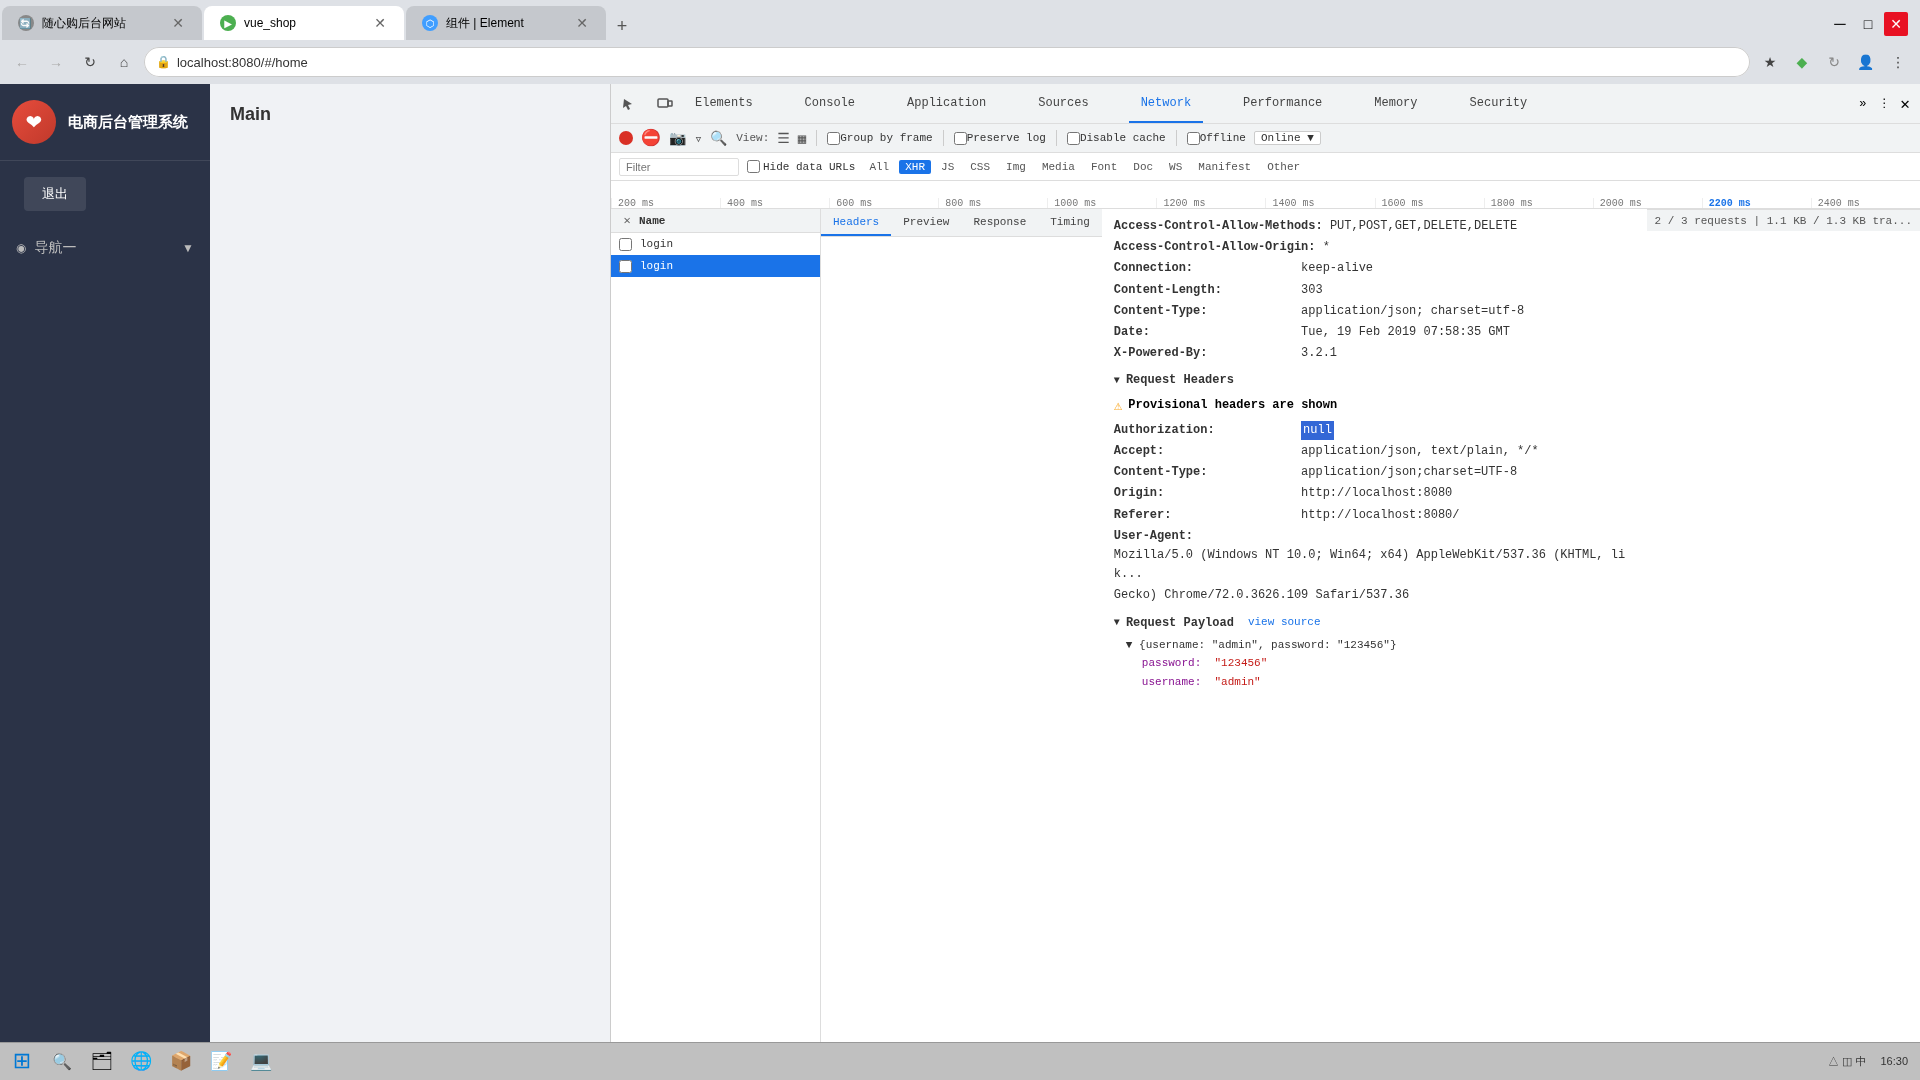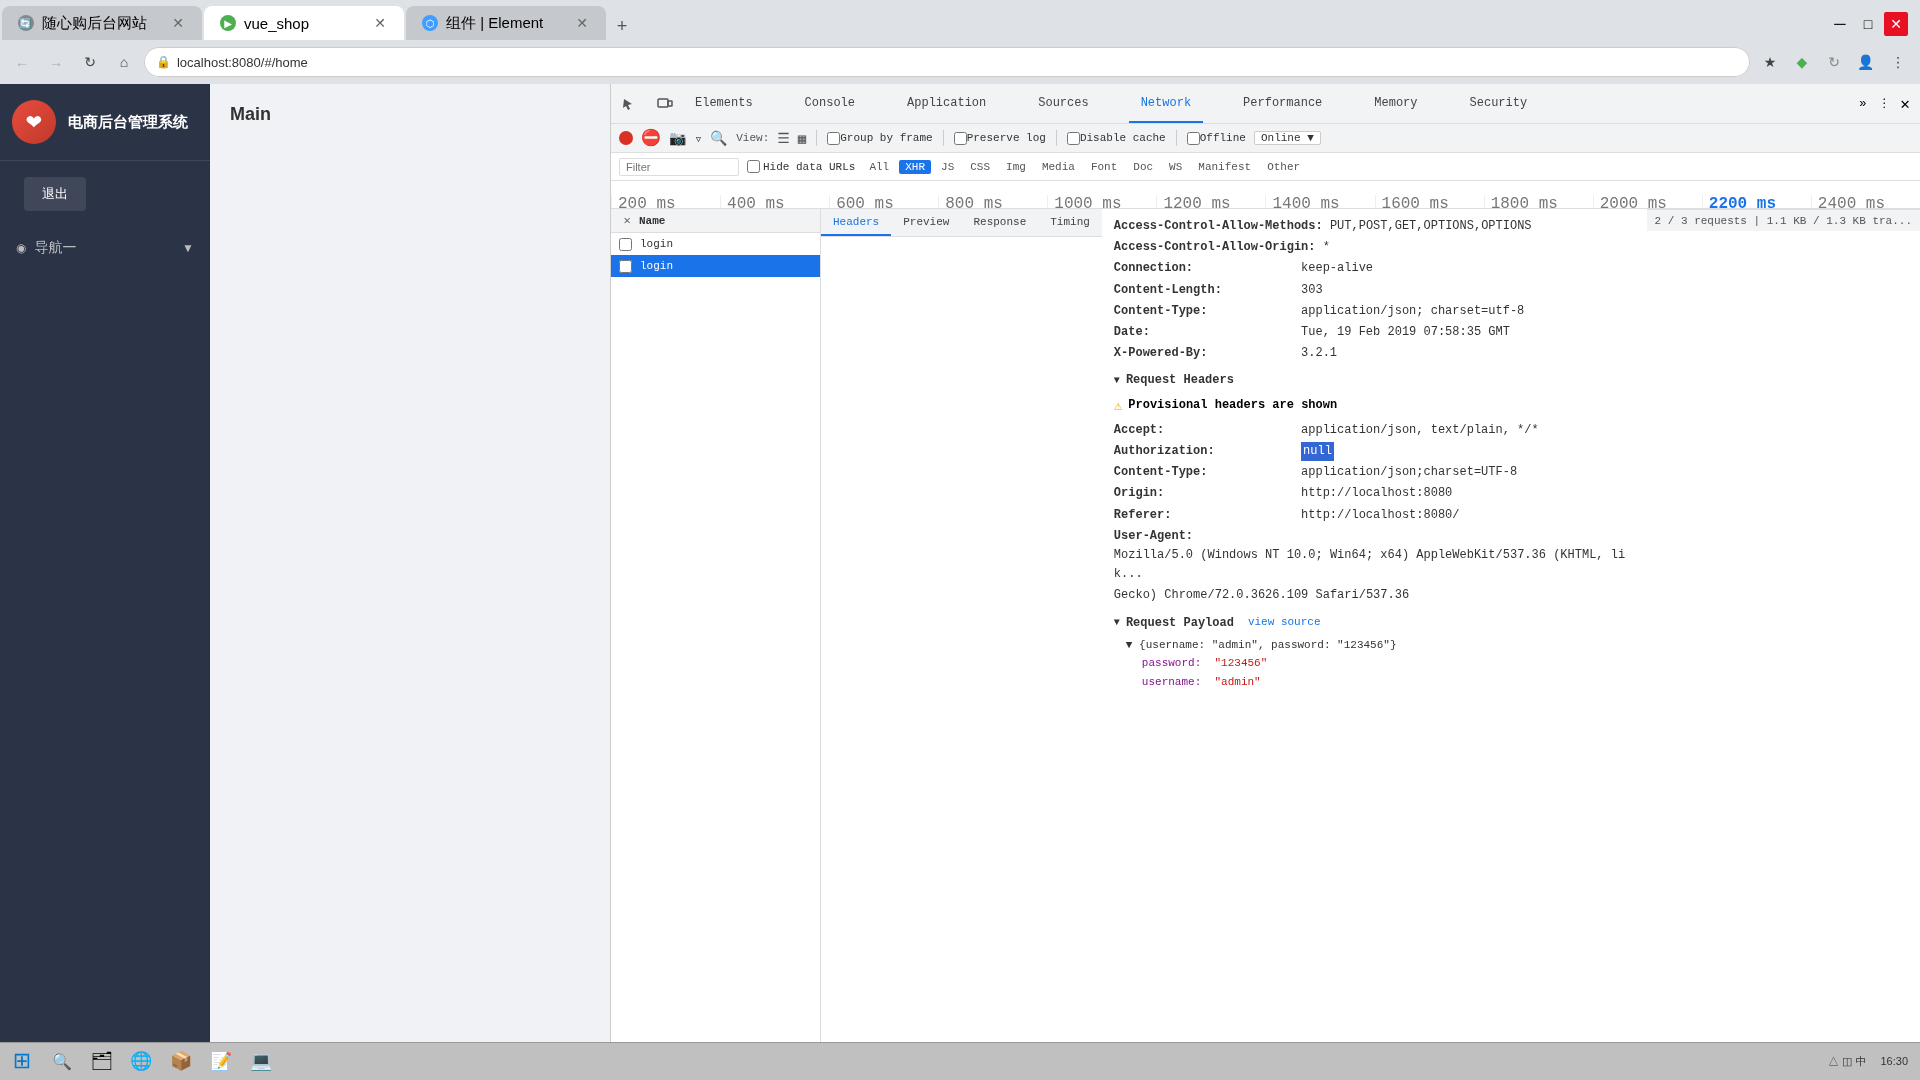--- a/index.html
+++ b/index.html
@@ -4,21 +4,21 @@
   <style>
     * { margin: 0; padding: 0; box-sizing: border-box; }
     body { width: 1920px; height: 1080px; overflow: hidden; font-family: Arial, sans-serif; background: #fff; }
 
     
     .browser-chrome { background: #dee1e6; width: 100%; }
     .tab { display: flex; align-items: center; padding: 0 16px; height: 34px; border-radius: 8px 8px 0 0; font-size: 13px; cursor: pointer; position: relative; min-width: 180px; max-width: 240px; }
     .tab.active { background: #fff; }
     .tab.inactive { background: #c5c8cd; margin: 0 2px; }
     .tab-favicon { width: 16px; height: 16px; margin-right: 8px; border-radius: 50%; background: #888; flex-shrink: 0; }
-    .tab-title { flex: 1; overflow: hidden; text-overflow: ellipsis; white-space: nowrap; font-size: 15px; }
+    .tab-title { flex: 1; overflow: hidden; text-overflow: ellipsis; white-space: nowrap; font-size: 12px; }
     .tab-close { margin-left: 8px; font-size: 14px; color: #666; cursor: pointer; width: 16px; height: 16px; display: flex; align-items: center; justify-content: center; border-radius: 50%; }
     .tab-add { width: 28px; height: 28px; display: flex; align-items: center; justify-content: center; cursor: pointer; font-size: 18px; color: #555; }
     .tab-spacer { flex: 1; }
 
     .address-bar-row { display: flex; align-items: center; padding: 4px 8px; gap: 6px; background: #dee1e6; height: 44px; }
     .nav-btn { width: 28px; height: 28px; border-radius: 50%; display: flex; align-items: center; justify-content: center; cursor: pointer; font-size: 14px; color: #444; background: none; border: none; }
     .nav-btn.disabled { color: #aaa; cursor: default; }
     .address-bar { flex: 1; height: 30px; border-radius: 15px; background: #fff; display: flex; align-items: center; padding: 0 12px; font-size: 13px; color: #333; border: none; box-shadow: inset 0 0 0 1px #ccc; }
     .address-icon { color: #555; margin-right: 6px; font-size: 12px; }
     .toolbar-icons { display: flex; align-items: center; gap: 4px; }
@@ -61,21 +61,21 @@
     .filter-bar { display: flex; align-items: center; background: #fff; border-bottom: 1px solid #ddd; padding: 2px 8px; gap: 8px; flex-shrink: 0; height: 28px; }
     .filter-input { border: 1px solid #ddd; border-radius: 2px; padding: 2px 6px; font-size: 11px; width: 120px; }
     .filter-tags { display: flex; gap: 4px; font-size: 11px; }
     .filter-tag { padding: 1px 6px; border-radius: 2px; cursor: pointer; color: #555; }
     .filter-tag.active { background: #1a73e8; color: #fff; }
     .filter-check { display: flex; align-items: center; gap: 3px; font-size: 11px; color: #333; cursor: pointer; }
 
     
     .timeline-bar { display: flex; align-items: center; background: #fff; border-bottom: 1px solid #ddd; height: 28px; flex-shrink: 0; overflow: hidden; position: relative; }
     .timeline-markers { display: flex; flex: 1; overflow: hidden; }
-    .timeline-marker { font-size: 16px; color: #777; padding: 0 6px; border-left: 1px solid #eee; white-space: nowrap; flex: 1; margin-top: 18px; }
+    .timeline-marker { font-size: 10px; color: #777; padding: 0 6px; border-left: 1px solid #eee; white-space: nowrap; flex: 1; margin-top: 18px; }
     .timeline-marker.highlighted { color: #1a73e8; font-weight: bold; }
 
     
     .network-body { display: flex; flex: 1; overflow: hidden; }
 
     
     .name-panel { width: 210px; flex-shrink: 0; border-right: 1px solid #ddd; display: flex; flex-direction: column; overflow: hidden; }
     .name-header { display: flex; align-items: center; padding: 4px 8px; background: #f1f3f4; border-bottom: 1px solid #ddd; font-size: 11px; font-weight: bold; color: #333; height: 24px; }
     .name-close { margin-right: 4px; cursor: pointer; color: #666; font-size: 12px; width: 16px; height: 16px; display: flex; align-items: center; justify-content: center; }
     .name-rows { flex: 1; overflow-y: auto; }
@@ -325,21 +325,21 @@
           <div class="details-tabs">
             <div class="details-tab active">Headers</div>
             <div class="details-tab">Preview</div>
             <div class="details-tab">Response</div>
             <div class="details-tab">Timing</div>
           </div>
           <div class="details-content">
 
             <div class="header-row">
               <span class="header-key">Access-Control-Allow-Methods:</span>&nbsp;
-              <span class="header-value">PUT,POST,GET,OPTIONS,OPTIONS</span>
+              <span class="header-value">PUT,POST,GET,DELETE,DELETE</span>
             </div>
             <div class="header-row">
               <span class="header-key">Access-Control-Allow-Origin:</span>&nbsp;
               <span class="header-value">*</span>
             </div>
             <div class="header-row">
               <span class="header-key">Connection:</span>&nbsp;
               <span class="header-value">keep-alive</span>
             </div>
             <div class="header-row">
@@ -362,26 +362,26 @@
             <div class="section-title">
               <span class="section-toggle">▼</span>
               <span>Request Headers</span>
             </div>
 
             <div style="display:flex; align-items:center; gap:6px; margin-bottom:4px; font-size:12px;">
               <span class="warning-icon">⚠</span>
               <span class="provisional">Provisional headers are shown</span>
             </div>
             <div class="header-row">
+              <span class="header-key">Authorization:</span>&nbsp;
+              <span class="header-value" style="background:#3367d6; color:#fff; padding:0 2px;">null</span>
+            </div>
+            <div class="header-row">
               <span class="header-key">Accept:</span>&nbsp;
               <span class="header-value">application/json, text/plain, */*</span>
-            </div>
-            <div class="header-row">
-              <span class="header-key">Authorization:</span>&nbsp;
-              <span class="header-value" style="background:#3367d6; color:#fff; padding:0 2px;">null</span>
             </div>
             <div class="header-row">
               <span class="header-key">Content-Type:</span>&nbsp;
               <span class="header-value">application/json;charset=UTF-8</span>
             </div>
             <div class="header-row">
               <span class="header-key">Origin:</span>&nbsp;
               <span class="header-value">http://localhost:8080</span>
             </div>
             <div class="header-row">

